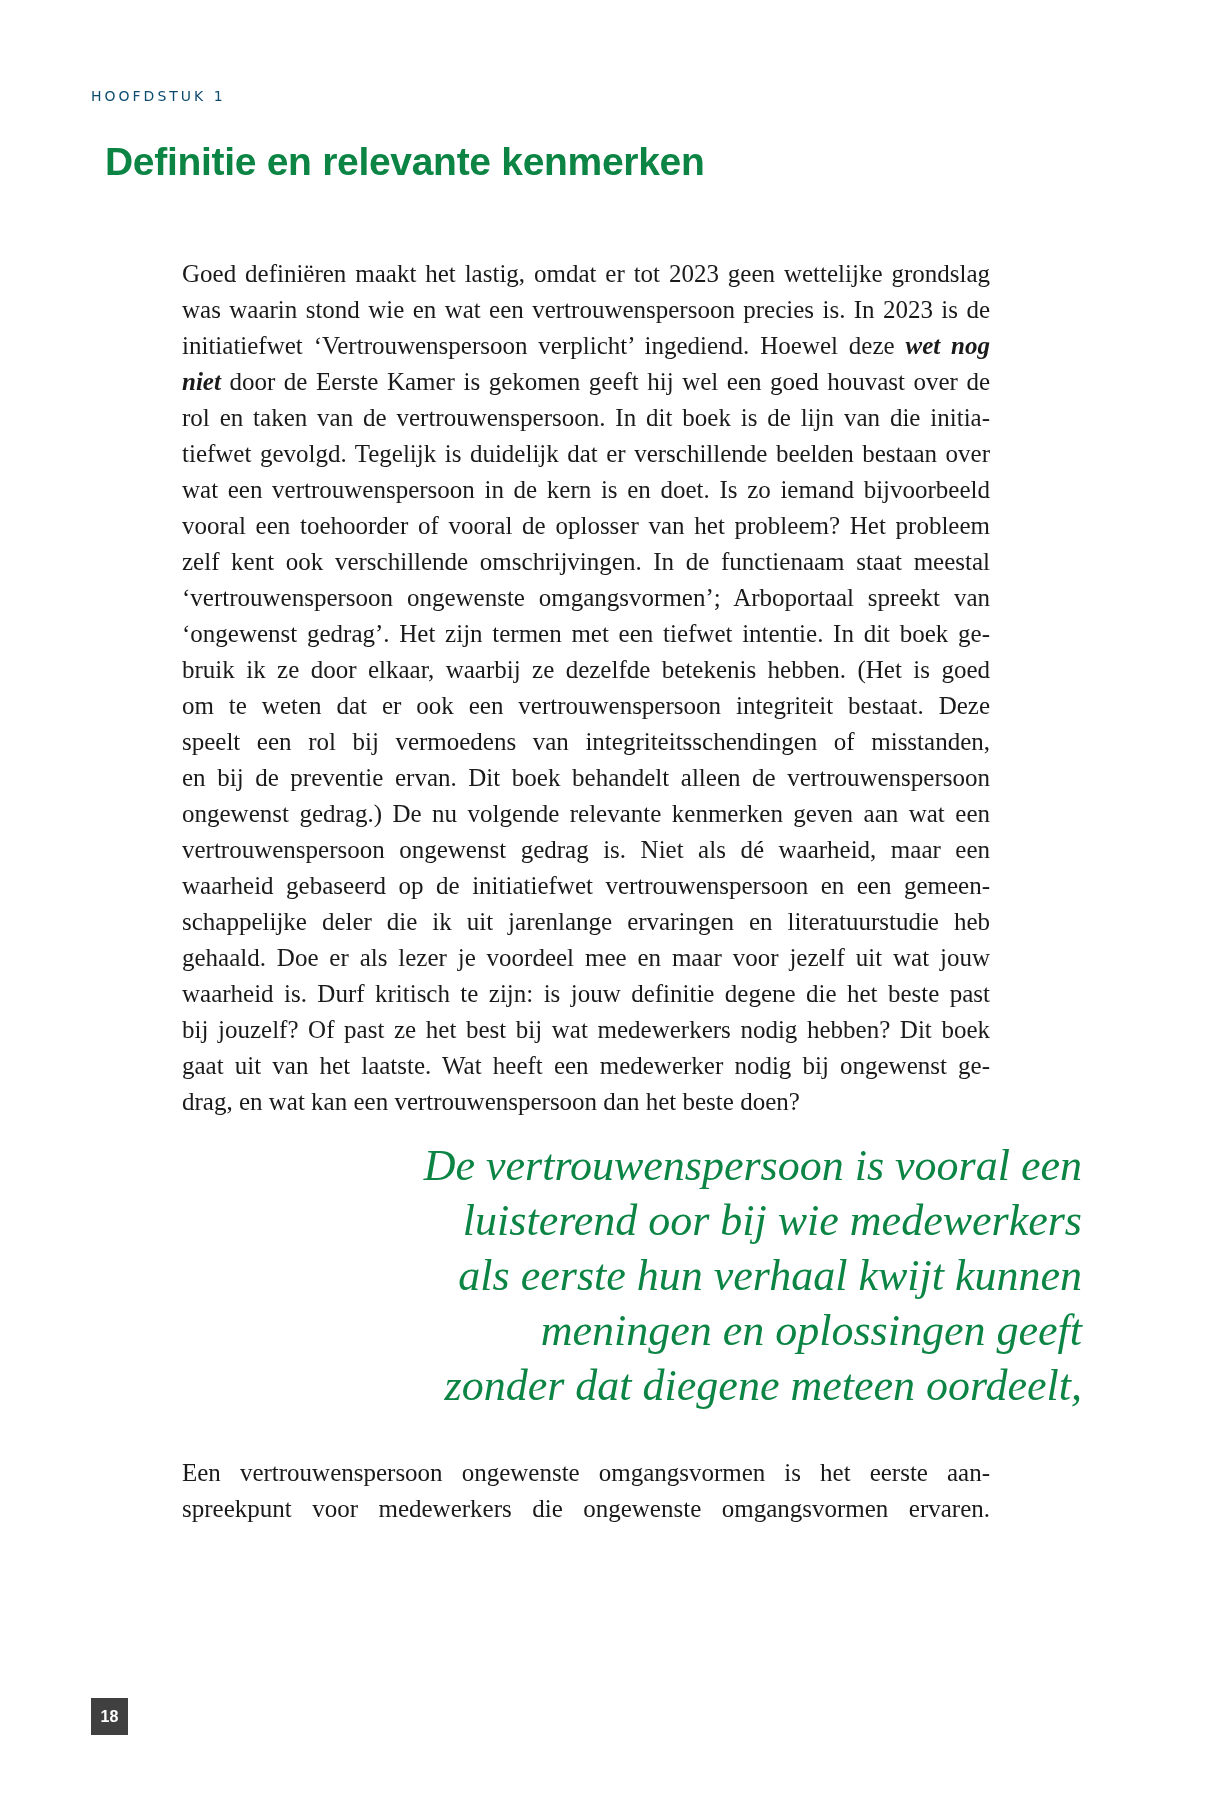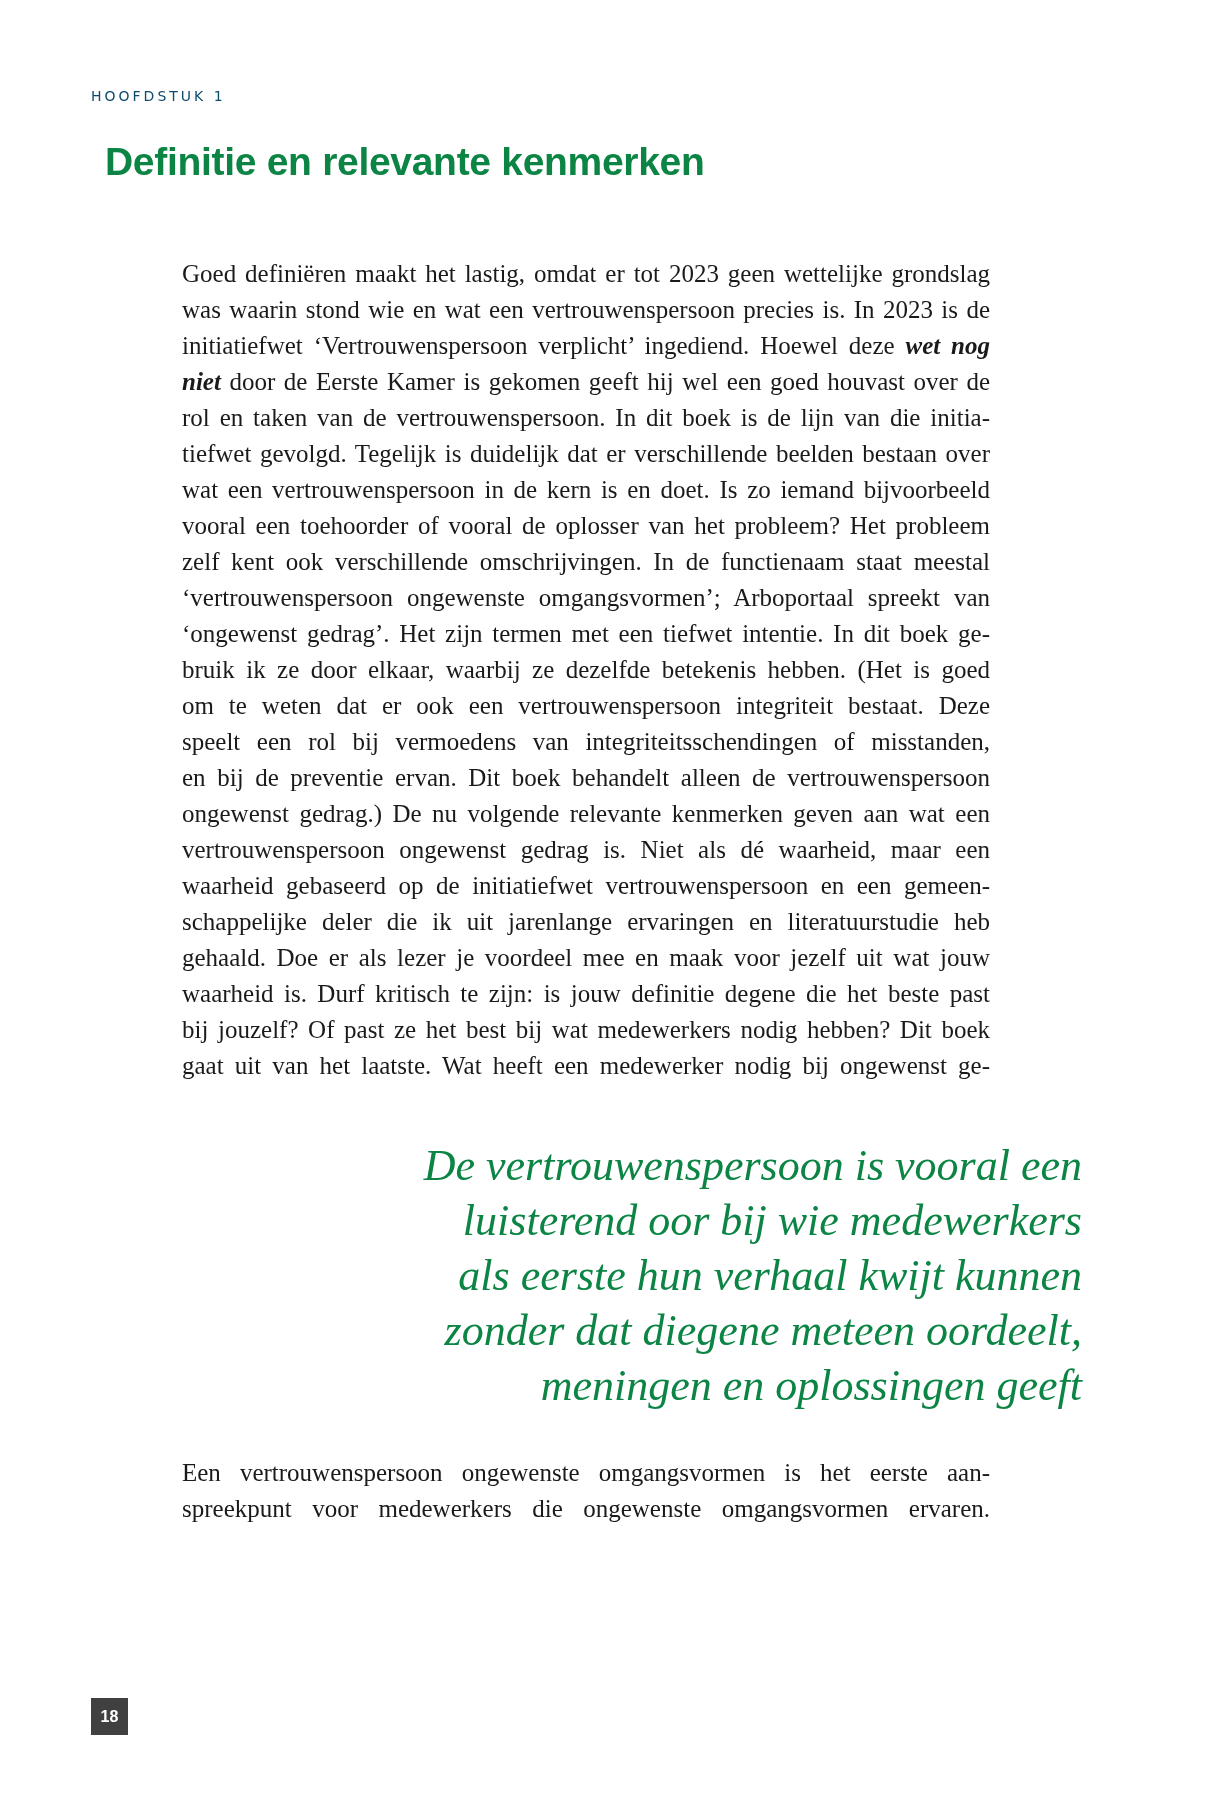--- a/index.html
+++ b/index.html
@@ -112,32 +112,33 @@
     <span class="line">‘vertrouwenspersoon ongewenste omgangsvormen’; Arboportaal spreekt van</span>
     <span class="line">‘ongewenst gedrag’. Het zijn termen met een tiefwet intentie. In dit boek ge-</span>
     <span class="line">bruik ik ze door elkaar, waarbij ze dezelfde betekenis hebben. (Het is goed</span>
     <span class="line">om te weten dat er ook een vertrouwenspersoon integriteit bestaat. Deze</span>
     <span class="line">speelt een rol bij vermoedens van integriteitsschendingen of misstanden,</span>
     <span class="line">en bij de preventie ervan. Dit boek behandelt alleen de vertrouwenspersoon</span>
     <span class="line">ongewenst gedrag.) De nu volgende relevante kenmerken geven aan wat een</span>
     <span class="line">vertrouwenspersoon ongewenst gedrag is. Niet als dé waarheid, maar een</span>
     <span class="line">waarheid gebaseerd op de initiatiefwet vertrouwenspersoon en een gemeen-</span>
     <span class="line">schappelijke deler die ik uit jarenlange ervaringen en literatuurstudie heb</span>
-    <span class="line">gehaald. Doe er als lezer je voordeel mee en maak voor jezelf uit wat jouw</span>
+    <span class="line">gehaald. Doe er als lezer je voordeel mee en maar voor jezelf uit wat jouw</span>
     <span class="line">waarheid is. Durf kritisch te zijn: is jouw definitie degene die het beste past</span>
     <span class="line">bij jouzelf? Of past ze het best bij wat medewerkers nodig hebben? Dit boek</span>
     <span class="line">gaat uit van het laatste. Wat heeft een medewerker nodig bij ongewenst ge-</span>
+    <span class="line last">drag, en wat kan een vertrouwenspersoon dan het beste doen?</span>
   </div>
 
   <blockquote class="pull-quote">
     <span class="qline">De vertrouwenspersoon is vooral een</span>
     <span class="qline">luisterend oor bij wie medewerkers</span>
     <span class="qline">als eerste hun verhaal kwijt kunnen</span>
+    <span class="qline">meningen en oplossingen geeft</span>
     <span class="qline">zonder dat diegene meteen oordeelt,</span>
-    <span class="qline">meningen en oplossingen geeft</span>
   </blockquote>
 
   <div class="body-text para-2">
     <span class="line">Een vertrouwenspersoon ongewenste omgangsvormen is het eerste aan-</span>
     <span class="line">spreekpunt voor medewerkers die ongewenste omgangsvormen ervaren.</span>
   </div>
 
   <div class="page-number">18</div>
 
 </div>

